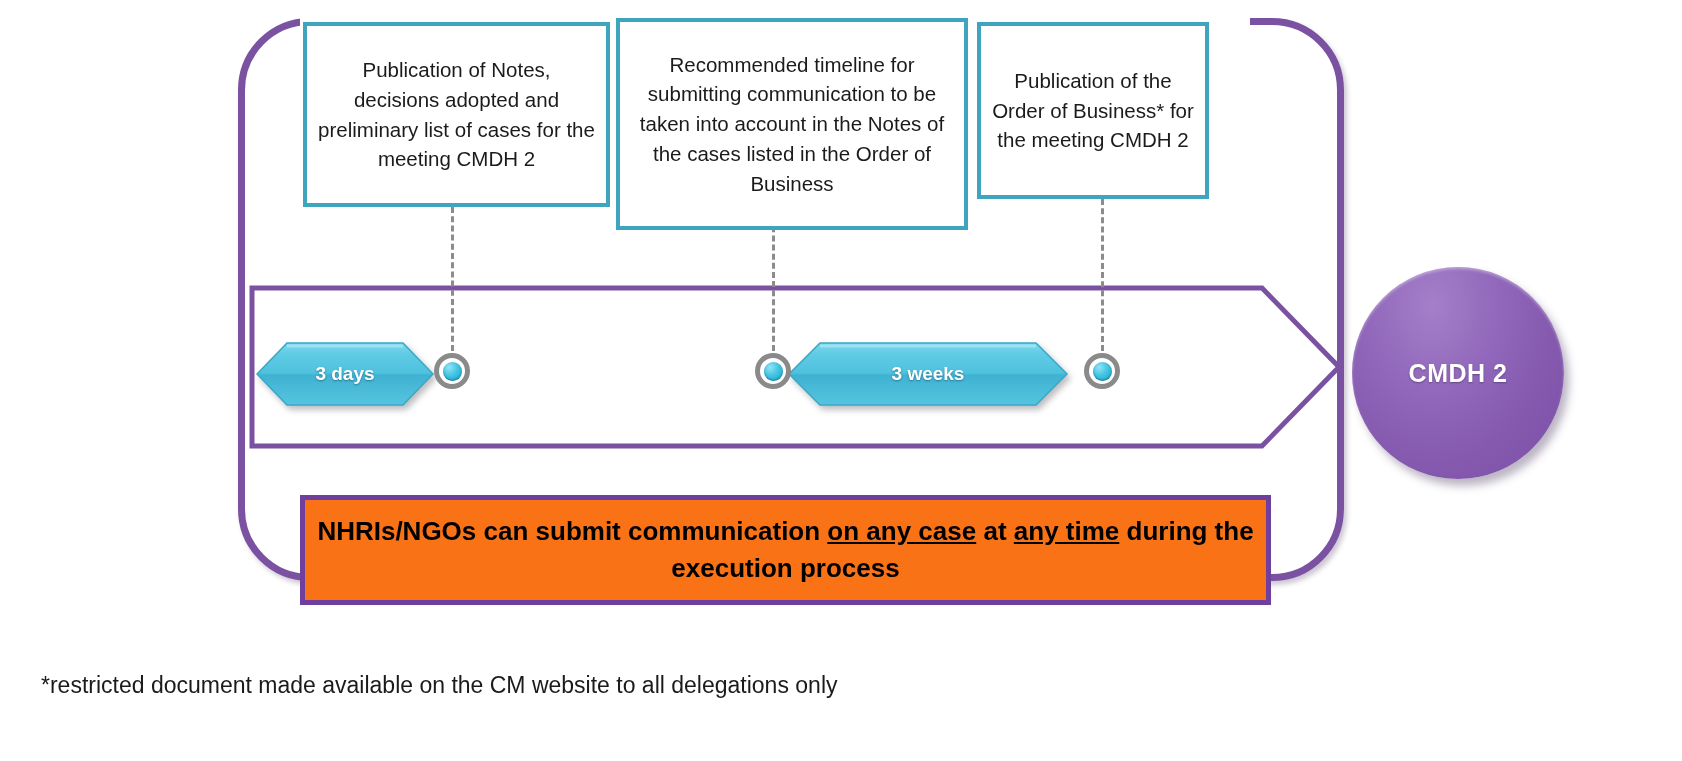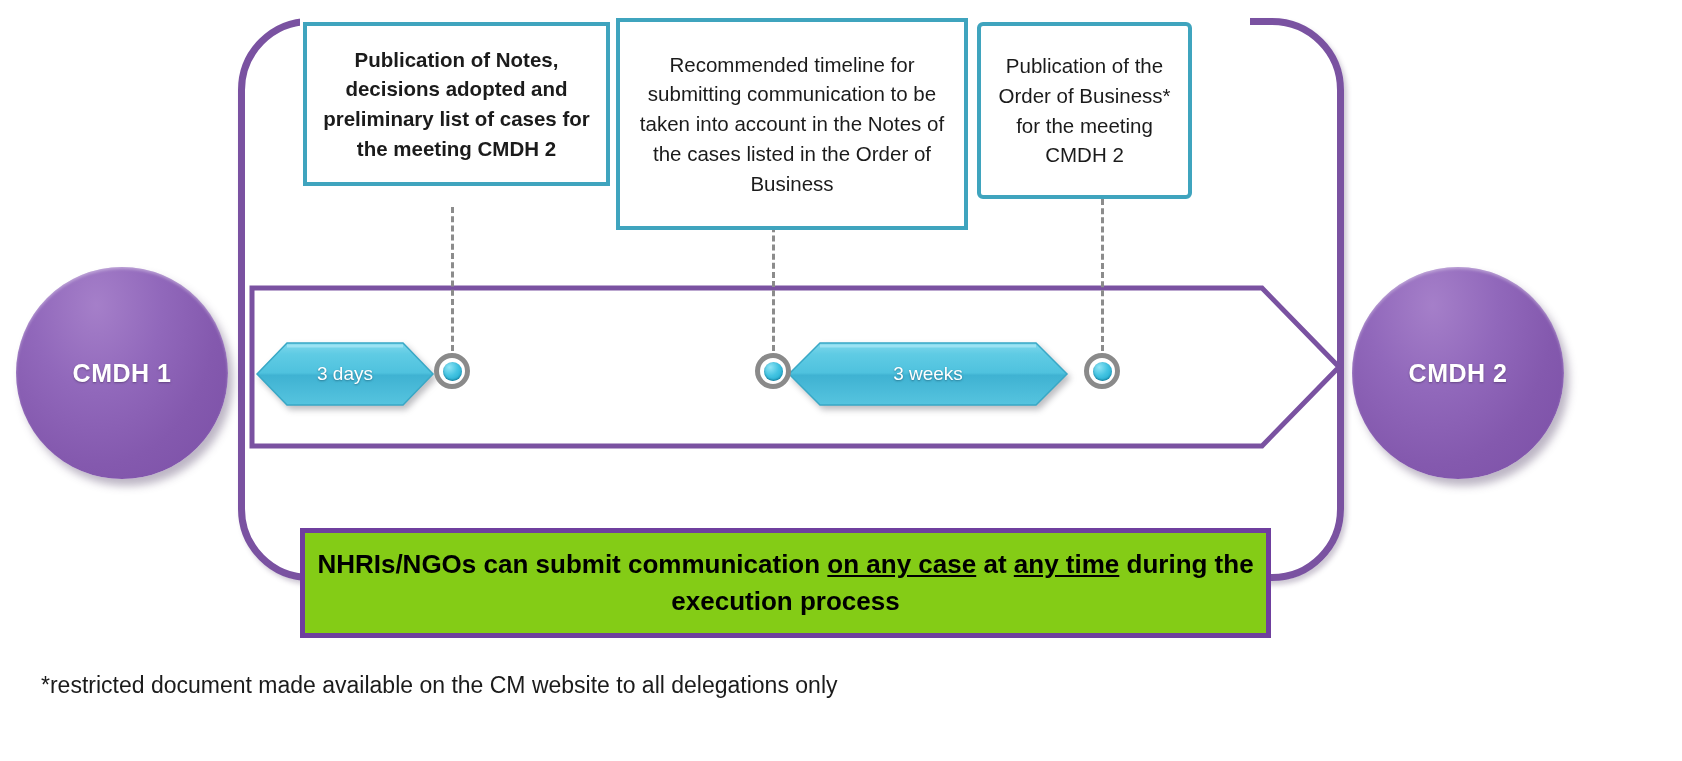--- a/index.html
+++ b/index.html
@@ -76,23 +76,23 @@
     text-align: center;
     z-index: 12;
   }
   .info-box p {
     margin: 0;
     font-size: 20.5px;
     line-height: 1.45;
     color: #1b1b1b;
     padding: 0 10px;
   }
-  #info-box-1 { left: 303px;  top: 22px; width: 307px; height: 164px; font-weight: bold; }
+  #info-box-1 { left: 303px;  top: 22px; width: 307px; height: 185px; }
   #info-box-2 { left: 616px;  top: 18px; width: 352px; height: 212px; }
-  #info-box-3 { left: 977px;  top: 22px; width: 215px; height: 177px; border-radius: 6px; }
+  #info-box-3 { left: 977px;  top: 22px; width: 232px; height: 177px; }
 
   
   .dashed {
     position: absolute;
     width: 0;
     border-left: 3px dashed #8c8c8c;
     z-index: 8;
   }
   #dash-1 { left: 451px;  top: 207px; height: 144px; }
   #dash-2 { left: 772px;  top: 208px; height: 143px; }
@@ -117,21 +117,21 @@
   }
   .chev svg { display: block; overflow: visible; }
   .chev-label {
     position: absolute;
     inset: 0;
     display: flex;
     align-items: center;
     justify-content: center;
     color: #ffffff;
     font-size: 19px;
-    font-weight: normal;
+    font-weight: bold;
     text-shadow: 0 1px 2px rgba(20,70,90,0.55);
     pointer-events: none;
   }
   #chev-1 { left: 257px;  top: 339px; width: 176px; height: 70px; }
   #chev-2 { left: 789px;  top: 339px; width: 278px; height: 70px; }
   #chev-3 { left: 1117px; top: 343px; width: 164px; height: 62px; }
 
   
   .marker {
     position: absolute;
@@ -159,28 +159,27 @@
   #marker-3 { left: 1084px; top: 353px; }
 
   
   #statement-box {
     position: absolute;
     left: 300px;
     top: 495px;
     width: 971px;
     height: 110px;
     border: 5px solid #6F3F9E;
-    background: #84cc16;
+    background: #f97316;
     box-sizing: border-box;
     display: flex;
     align-items: center;
     justify-content: center;
     text-align: center;
     z-index: 13;
-    margin-top: 33px;
   }
   #statement-box p {
     margin: 0;
     font-size: 26px;
     font-weight: bold;
     line-height: 1.42;
     color: #000000;
   }
   #statement-box u { text-decoration: underline; }
 
@@ -198,23 +197,20 @@
 </head>
 <body>
 
 <div id="stage">
 
   <div class="round-container"></div>
 
   <div class="mask" style="left:300px; top:0px; width:950px; height:34px;"></div>
   <div class="mask" style="left:300px; top:562px; width:950px; height:36px;"></div>
 
-  <div class="circle" id="circle-left">
-    <span>CMDH 1</span>
-  </div>
 
   <div class="circle" id="circle-right">
     <span>CMDH 2</span>
   </div>
 
   <div class="info-box" id="info-box-1">
     <p>Publication of Notes, decisions adopted and preliminary list of cases for the meeting CMDH 2</p>
   </div>
   <div class="info-box" id="info-box-2">
     <p>Recommended timeline for submitting communication to be taken into account in the Notes of the cases listed in the Order of Business</p>

